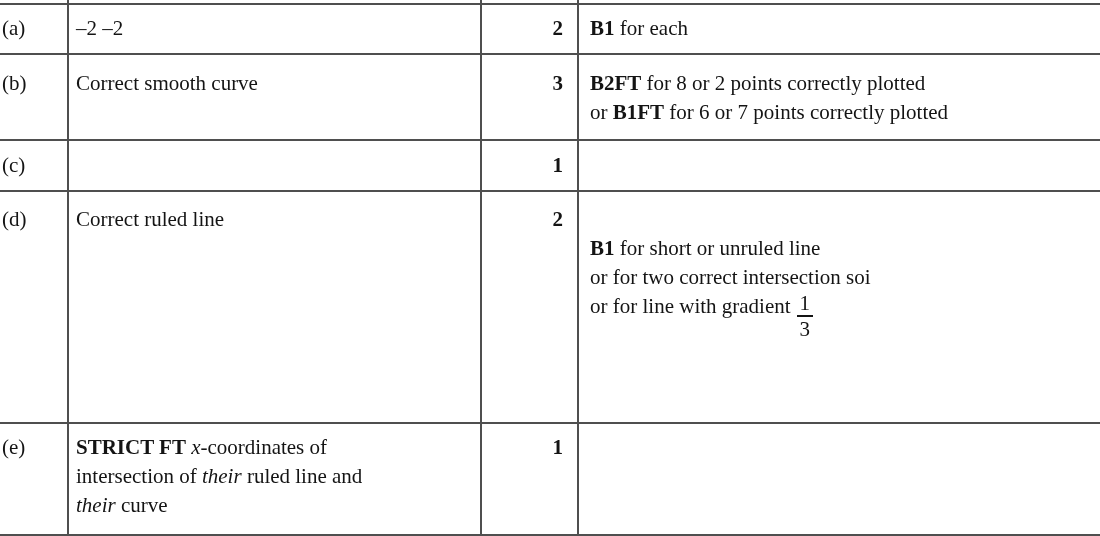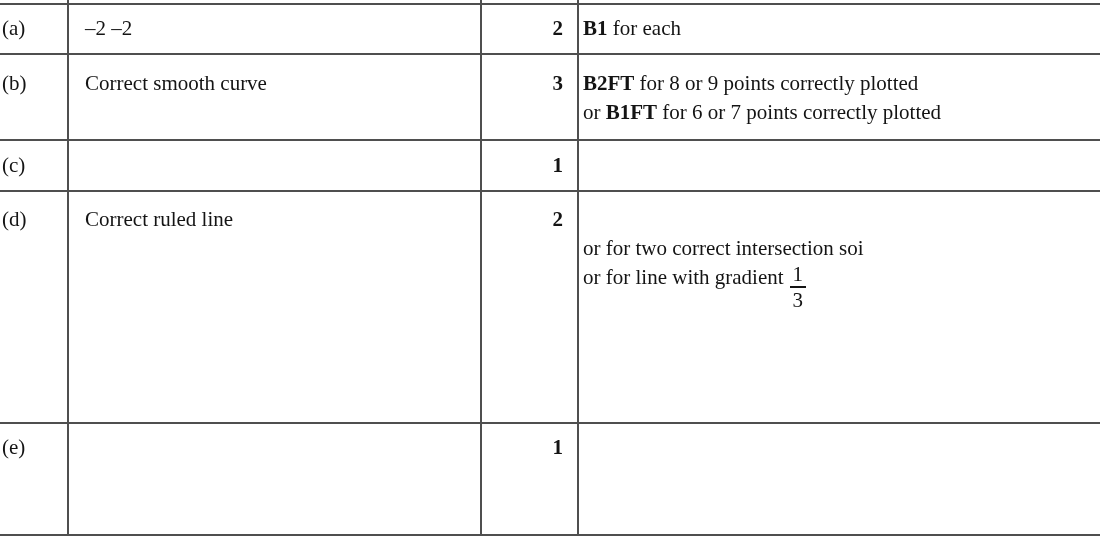--- a/index.html
+++ b/index.html
@@ -6,23 +6,23 @@
   .sheet {
     position:relative; width:1100px; height:536px; background:#ffffff;
     font-family:"Liberation Serif", serif; font-size:21px; color:#141414;
     overflow:hidden;
   }
   .hline { position:absolute; left:0; width:1100px; height:2px; background:#4f4f4f; }
   .vline { position:absolute; top:0; height:536px; width:2px; background:#4f4f4f; }
   .row  { position:absolute; left:0; width:1100px; }
   .cell { position:absolute; top:0; height:100%; box-sizing:border-box; }
   .cell-part   { left:0;   width:67px;  padding-left:2px; }
-  .cell-answer { left:69px; width:351px; padding-left:16px; padding-right:8px; }
+  .cell-answer { left:69px; width:351px; padding-left:7px; padding-right:8px; }
   .cell-marks  { left:482px; width:95px; text-align:right; padding-right:14px; font-weight:bold; }
-  .cell-notes  { left:579px; width:521px; padding-left:4px; padding-right:6px; }
+  .cell-notes  { left:579px; width:521px; padding-left:11px; padding-right:6px; }
   .line { line-height:29px; white-space:pre-wrap; }
   .b { font-weight:bold; }
   .i { font-style:italic; }
   .line.has-frac { display:flex; align-items:flex-start; }
   .frac { display:inline-flex; flex-direction:column; align-items:center;
           line-height:1.05; margin-left:6px; }
   .frac .num { border-bottom:2px solid #141414; padding:0 3px 1px; }
   .frac .den { padding-top:1px; }
 
   .row-a { top:5px;   height:48px; }  .row-a .cell { padding-top:9px; }
@@ -58,42 +58,48 @@
       </div>
   </div>
 
   <div class="row row-b">
     <div class="cell cell-part line">(b)</div>
     <div class="cell cell-answer">
         <div class="line"><span class="">Correct smooth curve</span></div>
       </div>
     <div class="cell cell-marks line">3</div>
     <div class="cell cell-notes">
-        <div class="line"><span class="b ">B2FT</span><span class=""> for 8 or 9 points correctly plotted</span></div>
+        <div class="line"><span class="b ">B2FT</span><span class=""> for 8 or 2 points correctly plotted</span></div>
         <div class="line"><span class="">or </span><span class="b ">B1FT</span><span class=""> for 6 or 7 points correctly plotted</span></div>
       </div>
   </div>
 
   <div class="row row-c">
     <div class="cell cell-part line">(c)</div>
     <div class="cell cell-marks line">1</div>
     <div class="cell cell-notes"></div>
   </div>
 
   <div class="row row-d">
     <div class="cell cell-part line">(d)</div>
     <div class="cell cell-answer">
         <div class="line"><span class="">Correct ruled line</span></div>
       </div>
     <div class="cell cell-marks line">2</div>
     <div class="cell cell-notes">
+        <div class="line"><span class="b ">B1</span><span class=""> for short or unruled line</span></div>
         <div class="line"><span class="">or for two correct intersection soi</span></div>
         <div class="line has-frac"><span class="">or for line with gradient</span><span class="frac"><span class="num">1</span><span class="den">3</span></span></div>
       </div>
   </div>
 
   <div class="row row-e">
     <div class="cell cell-part line">(e)</div>
+    <div class="cell cell-answer">
+        <div class="line"><span class="b ">STRICT FT</span><span class=""> </span><span class="i">x</span><span class="">-coordinates of</span></div>
+        <div class="line"><span class="">intersection of </span><span class="i">their</span><span class=""> ruled line and</span></div>
+        <div class="line"><span class="i">their</span><span class=""> curve</span></div>
+      </div>
     <div class="cell cell-marks line">1</div>
     <div class="cell cell-notes"></div>
   </div>
 
 </div>
 
 </body></html>

